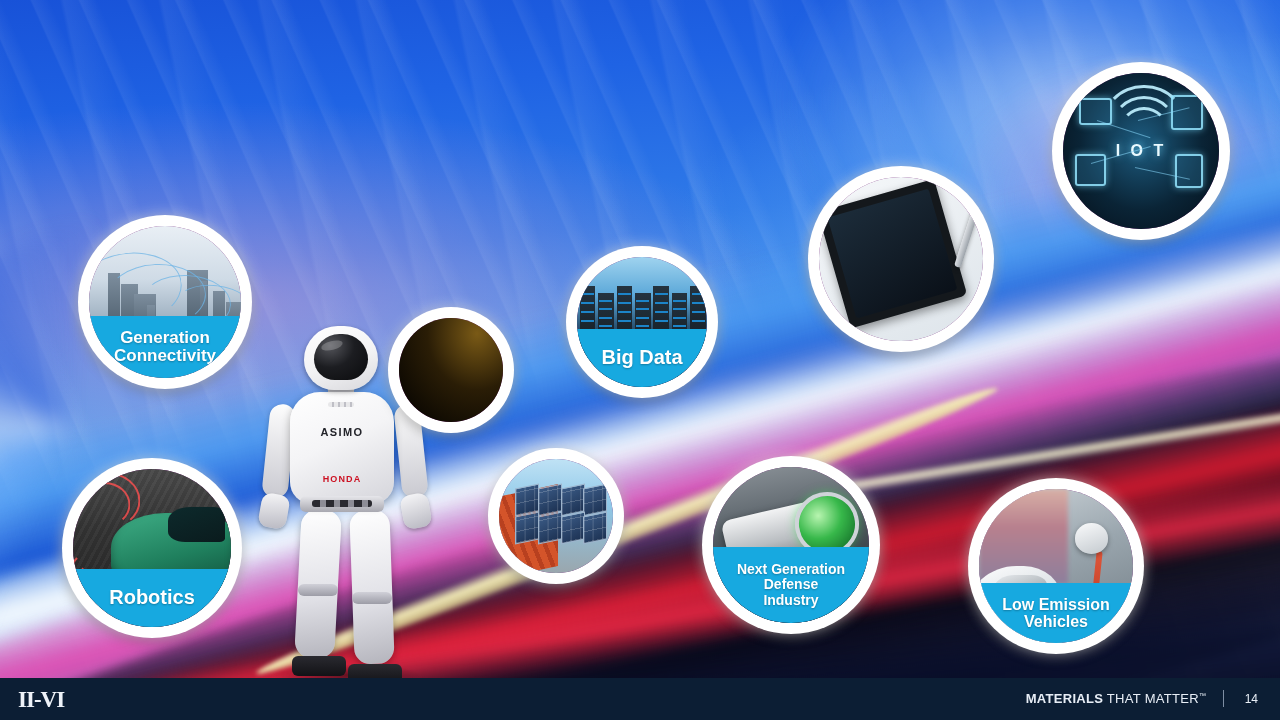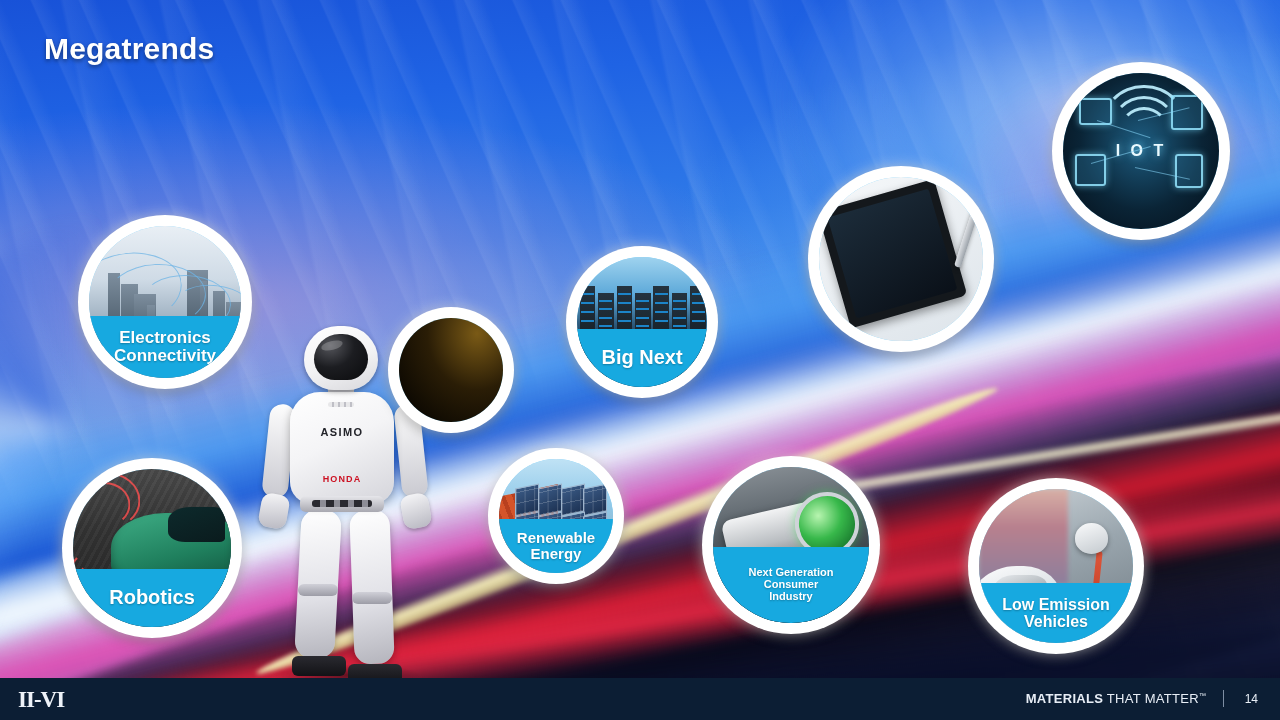--- a/index.html
+++ b/index.html
@@ -101,21 +101,21 @@
   .r-knee-r{left:100px;top:266px;}
   .r-foot{position:absolute;width:54px;height:20px;background:linear-gradient(180deg,#2a2a30,#121216);border-radius:6px;}
   .r-foot-l{left:40px;top:330px;}
   .r-foot-r{left:96px;top:338px;}
   .r-shadow{position:absolute;left:20px;top:338px;width:150px;height:22px;border-radius:50%;
     background:radial-gradient(ellipse,rgba(0,0,0,.45) 0%,rgba(0,0,0,0) 70%);}
 
   
   .badge{position:absolute;border-radius:50%;background:#fff;
     box-shadow:0 0 14px rgba(255,255,255,.55), 0 4px 12px rgba(0,0,0,.35);}
-  .badge .disc{position:absolute;inset:11px;border-radius:50%;overflow:hidden;background:#7dd3fc;}
+  .badge .disc{position:absolute;inset:11px;border-radius:50%;overflow:hidden;background:#701a75;}
   .badge .band{position:absolute;left:0;right:0;bottom:0;background:#17a9e0;
     display:flex;align-items:center;justify-content:center;text-align:center;}
   .badge .band span{color:#fff;font-weight:bold;line-height:1.08;
     text-shadow:0 1px 2px rgba(0,0,0,.28);font-family:"Liberation Sans",sans-serif;display:block;}
 
   
   .sc{position:absolute;inset:0;}
   
   .city{background:linear-gradient(180deg,#e9eff5 0%,#cfdbe6 35%,#8fa3b5 70%,#5d6f80 100%);}
   .city .b{position:absolute;bottom:18%;background:linear-gradient(180deg,#7d8e9e,#3c4c5a);}
@@ -262,21 +262,21 @@
             <div class="b" style="left:72.8%;width:5%;height:46%"></div>
             <div class="b" style="left:81.39999999999999%;width:8%;height:39%"></div>
             <div class="b" style="left:90%;width:11%;height:32%"></div>
             <div class="arc" style="left:-10%;top:18%;width:70%;height:46%;transform:rotate(-8deg)"></div>
             <div class="arc" style="left:12%;top:25%;width:64%;height:41%;transform:rotate(-3deg)"></div>
             <div class="arc" style="left:34%;top:32%;width:58%;height:36%;transform:rotate(2deg)"></div>
             <div class="arc" style="left:56%;top:39%;width:52%;height:31%;transform:rotate(7deg)"></div>
           </div>
           <div class="band" style="height: 62px; background: rgb(23, 169, 224);">
             <span style="font-size: 17px;">
-              <span>Electronics</span>
+              <span>Generation</span>
               <span>Connectivity</span>
             </span>
           </div>
         </div>
       </div>
       <div class="badge" style="left: 388px; top: 307px; width: 126px; height: 126px;">
         <div class="disc">
           <div class="sc fiber">
             <div class="f" style="left:78%;top:4%;width:58%;transform:rotate(-72deg);opacity:0.45"></div>
             <div class="f" style="left:78%;top:4%;width:66%;transform:rotate(-68.9deg);opacity:0.5800000000000001"></div>
@@ -383,21 +383,21 @@
               <i style="top:38%"></i>
               <i style="top:48%"></i>
               <i style="top:58%"></i>
               <i style="top:68%"></i>
               <i style="top:78%"></i>
               <i style="top:88%"></i>
             </div>
           </div>
           <div class="band" style="height: 58px; background: rgb(23, 169, 224);">
             <span style="font-size: 20px;">
-              <span>Big Next</span>
+              <span>Big Data</span>
             </span>
           </div>
         </div>
       </div>
       <div class="badge" style="left: 808px; top: 166px; width: 186px; height: 186px;">
         <div class="disc">
           <div class="sc tablet">
             <div class="slab">
               <b></b>
             </div>
@@ -464,39 +464,33 @@
             <div class="panel" style="left:34%;top:48%;width:19%;height:23%;transform:skewY(-12deg)">
               <i></i>
             </div>
             <div class="panel" style="left:54%;top:48%;width:19%;height:23%;transform:skewY(-12deg)">
               <i></i>
             </div>
             <div class="panel" style="left:74%;top:48%;width:19%;height:23%;transform:skewY(-12deg)">
               <i></i>
             </div>
           </div>
-          <div class="band" style="height: 54px; background: rgb(23, 169, 224);">
-            <span style="font-size: 15px;">
-              <span>Renewable</span>
-              <span>Energy</span>
-            </span>
-          </div>
         </div>
       </div>
       <div class="badge" style="left: 702px; top: 456px; width: 178px; height: 178px;">
         <div class="disc">
           <div class="sc laser">
             <div class="base"></div>
             <div class="tube"></div>
             <div class="lens"></div>
           </div>
           <div class="band" style="height: 76px; background: rgb(23, 169, 224);">
-            <span style="font-size: 11px;">
+            <span style="font-size: 14px;">
               <span>Next Generation</span>
-              <span>Consumer</span>
+              <span>Defense</span>
               <span>Industry</span>
             </span>
           </div>
         </div>
       </div>
       <div class="badge" style="left: 968px; top: 478px; width: 176px; height: 176px;">
         <div class="disc">
           <div class="sc ev">
             <div class="street"></div>
             <div class="hood"></div>
@@ -507,21 +501,20 @@
           <div class="band" style="height: 60px; background: rgb(23, 169, 224);">
             <span style="font-size: 16px;">
               <span>Low Emission</span>
               <span>Vehicles</span>
             </span>
           </div>
         </div>
       </div>
     </div>
 
-  <div class="title">Megatrends</div>
 
   <div class="footer">
     <div class="logo">II-VI</div>
     <div class="tag">
       <span class="b">MATERIALS</span><span>&nbsp;</span><span class="l">THAT MATTER</span><sup>™</sup>
     </div>
     <div class="divider"></div>
     <div class="pageno">14</div>
   </div>
 

